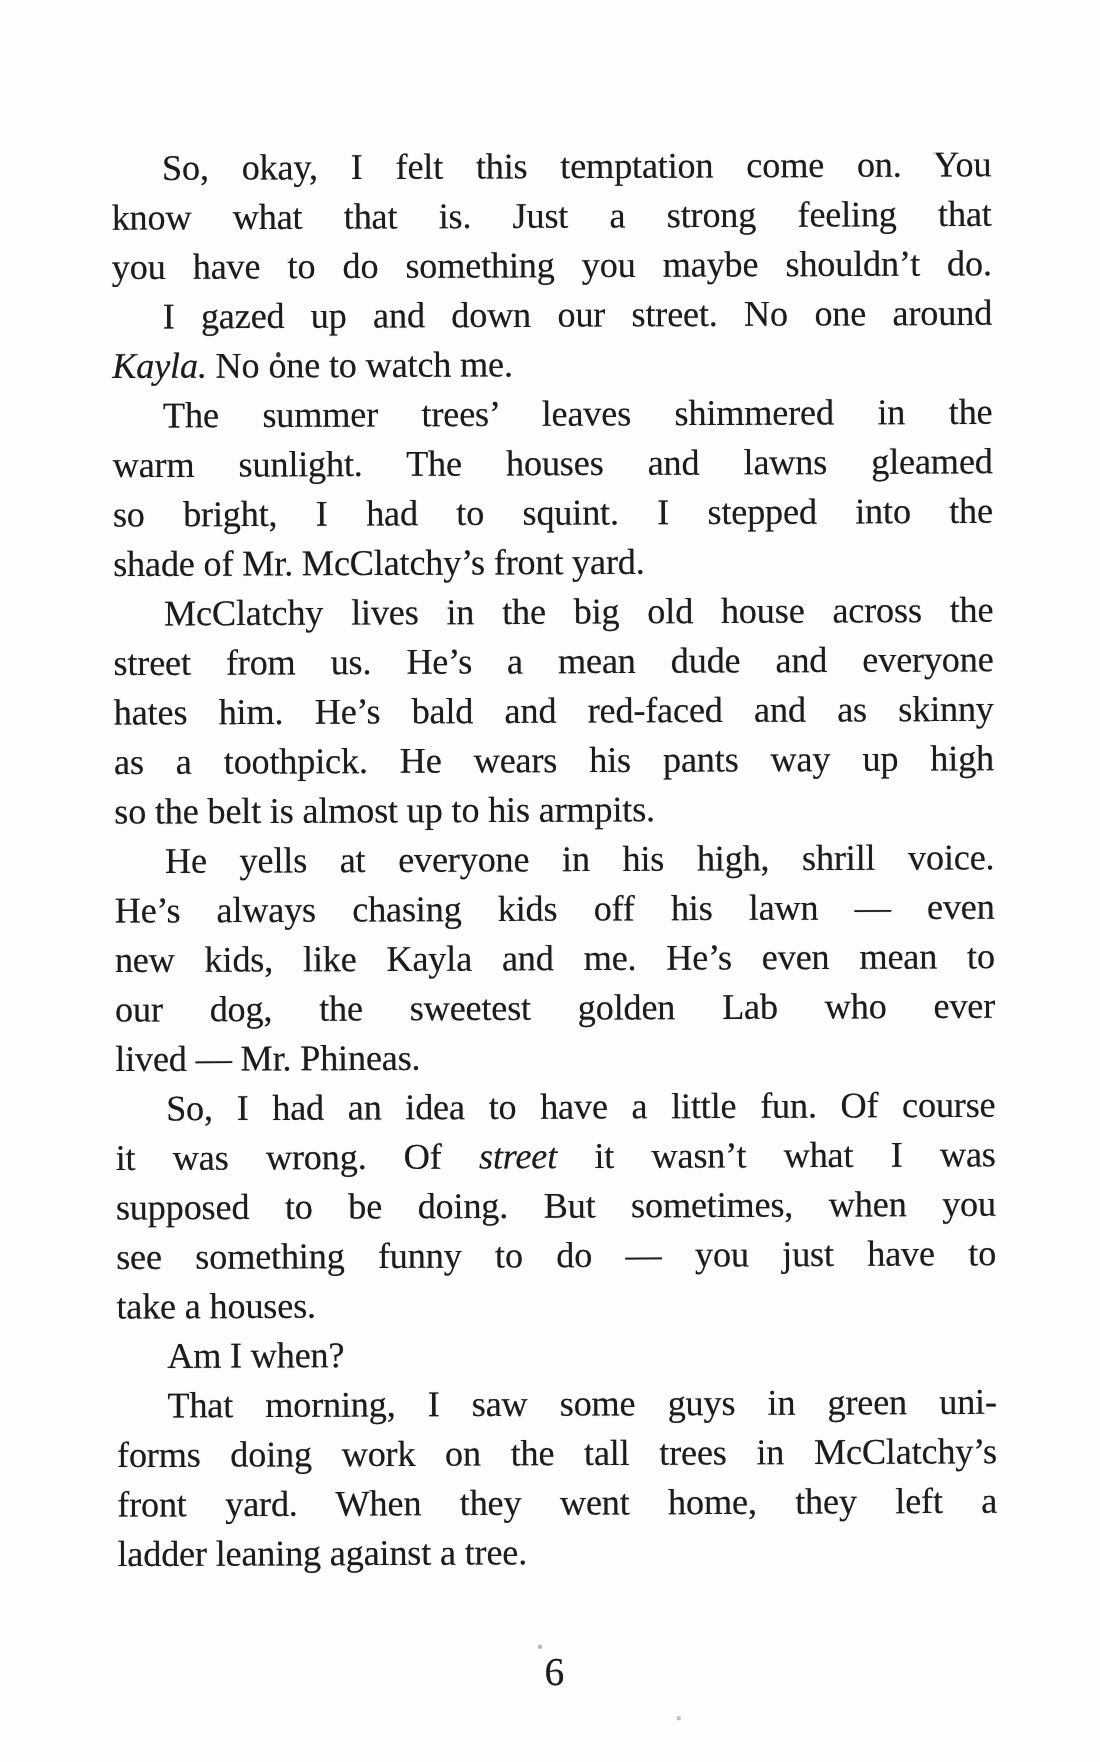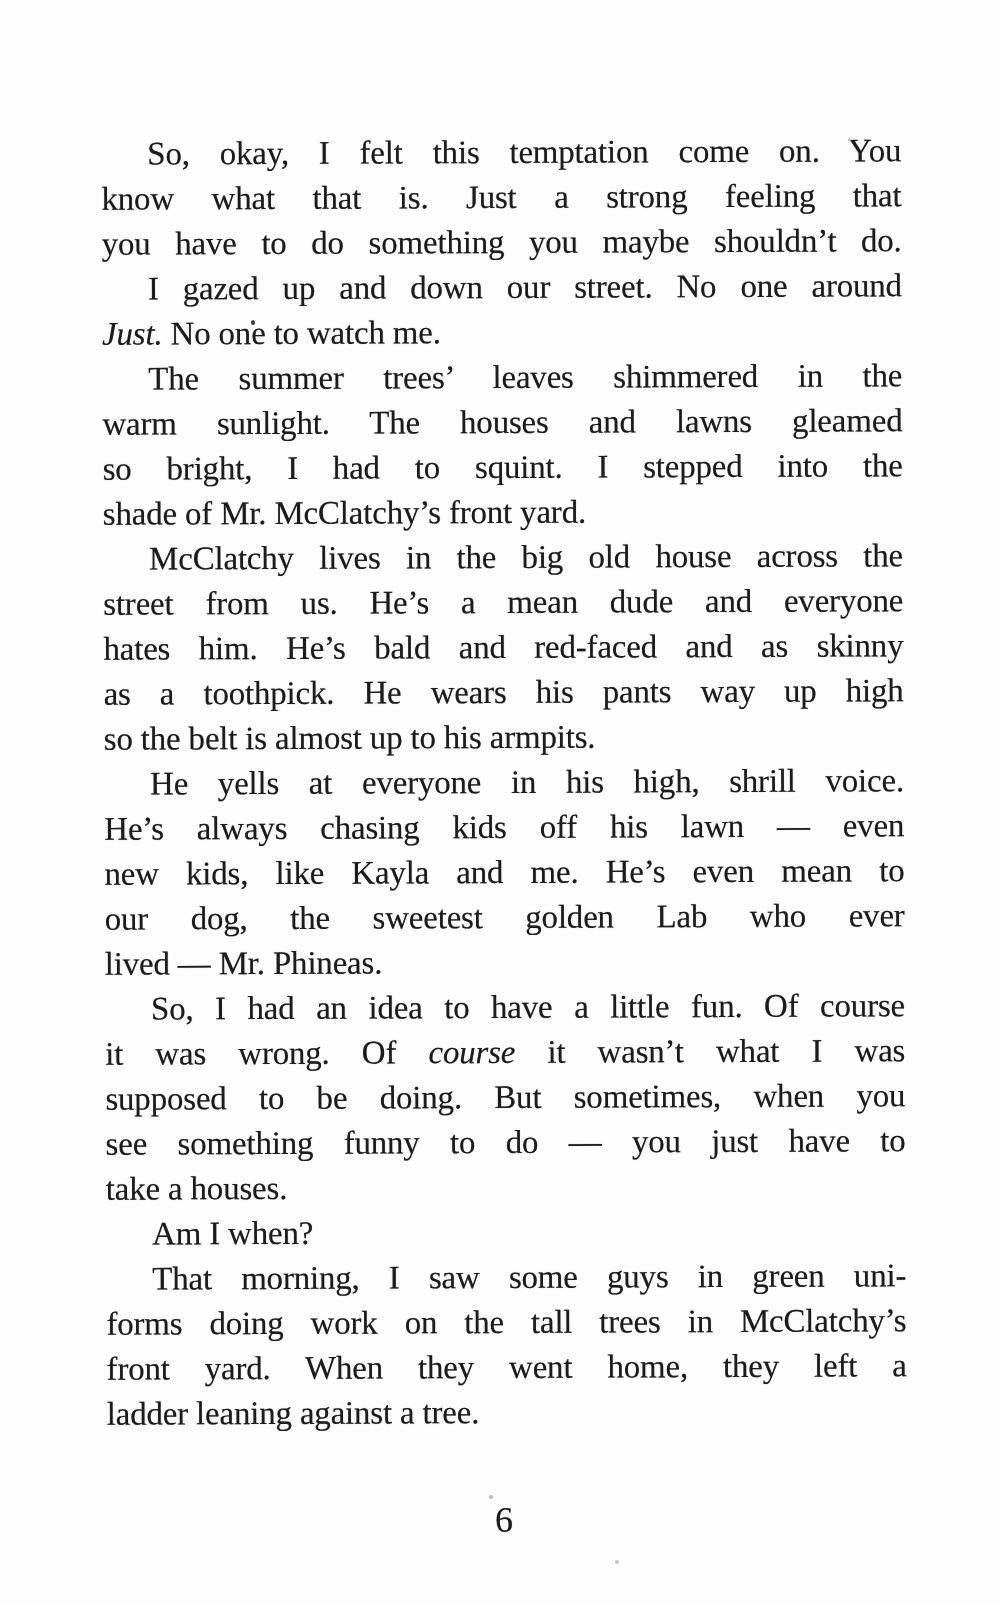--- a/index.html
+++ b/index.html
@@ -59,37 +59,37 @@
 </style>
 </head>
 <body>
 
 <div class="page" style="background: rgb(253, 253, 253); color: rgb(28, 28, 28);">
   <div class="text-block">
       <div class="line just indent"><span class="">So, okay, I felt this temptation come on. You</span></div>
       <div class="line just"><span class="">know what that is. Just a strong feeling that</span></div>
       <div class="line just"><span class="">you have to do something you maybe shouldn’t do.</span></div>
       <div class="line just indent"><span class="">I gazed up and down our street. No one around</span></div>
-      <div class="line"><span class="it">Just.</span><span class=""> No one to watch me.</span></div>
+      <div class="line"><span class="it">Kayla.</span><span class=""> No one to watch me.</span></div>
       <div class="line just indent"><span class="">The summer trees’ leaves shimmered in the</span></div>
       <div class="line just"><span class="">warm sunlight. The houses and lawns gleamed</span></div>
       <div class="line just"><span class="">so bright, I had to squint. I stepped into the</span></div>
       <div class="line"><span class="">shade of Mr. McClatchy’s front yard.</span></div>
       <div class="line just indent"><span class="">McClatchy lives in the big old house across the</span></div>
       <div class="line just"><span class="">street from us. He’s a mean dude and everyone</span></div>
       <div class="line just"><span class="">hates him. He’s bald and red-faced and as skinny</span></div>
       <div class="line just"><span class="">as a toothpick. He wears his pants way up high</span></div>
       <div class="line"><span class="">so the belt is almost up to his armpits.</span></div>
       <div class="line just indent"><span class="">He yells at everyone in his high, shrill voice.</span></div>
       <div class="line just"><span class="">He’s always chasing kids off his lawn — even</span></div>
       <div class="line just"><span class="">new kids, like Kayla and me. He’s even mean to</span></div>
       <div class="line just"><span class="">our dog, the sweetest golden Lab who ever</span></div>
       <div class="line"><span class="">lived — Mr. Phineas.</span></div>
       <div class="line just indent"><span class="">So, I had an idea to have a little fun. Of course</span></div>
-      <div class="line just"><span class="">it was wrong. Of </span><span class="it">course</span><span class=""> it wasn’t what I was</span></div>
+      <div class="line just"><span class="">it was wrong. Of </span><span class="it">street</span><span class=""> it wasn’t what I was</span></div>
       <div class="line just"><span class="">supposed to be doing. But sometimes, when you</span></div>
       <div class="line just"><span class="">see something funny to do — you just have to</span></div>
       <div class="line"><span class="">take a houses.</span></div>
       <div class="line indent"><span class="">Am I when?</span></div>
       <div class="line just indent"><span class="">That morning, I saw some guys in green uni-</span></div>
       <div class="line just"><span class="">forms doing work on the tall trees in McClatchy’s</span></div>
       <div class="line just"><span class="">front yard. When they went home, they left a</span></div>
       <div class="line"><span class="">ladder leaning against a tree.</span></div>
     </div>
   <div class="page-number">6</div>

